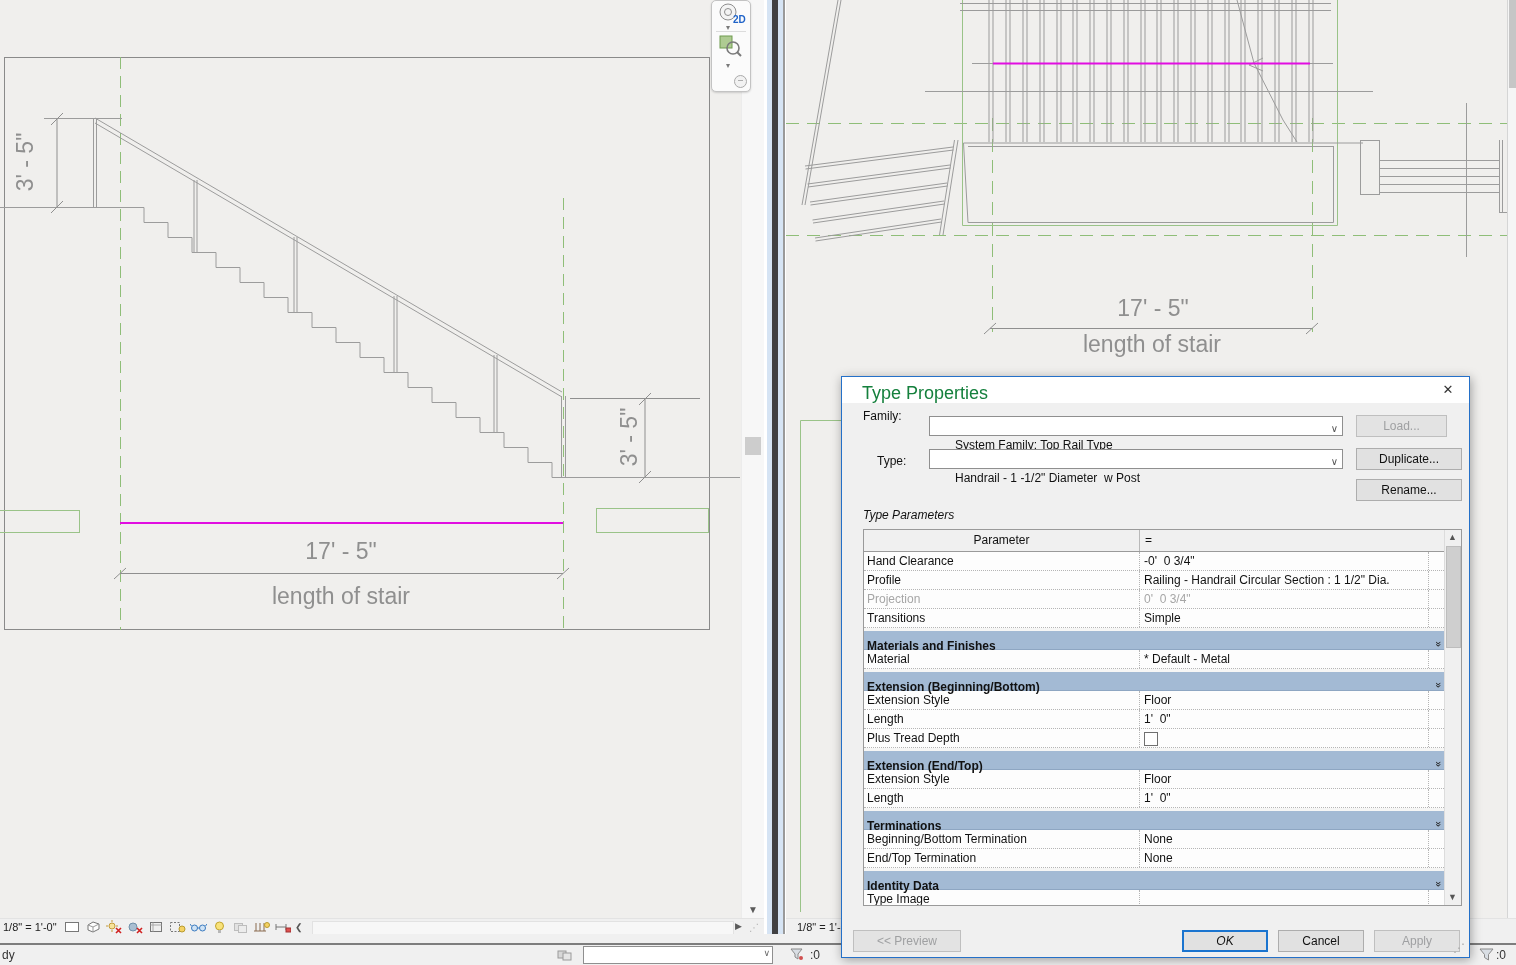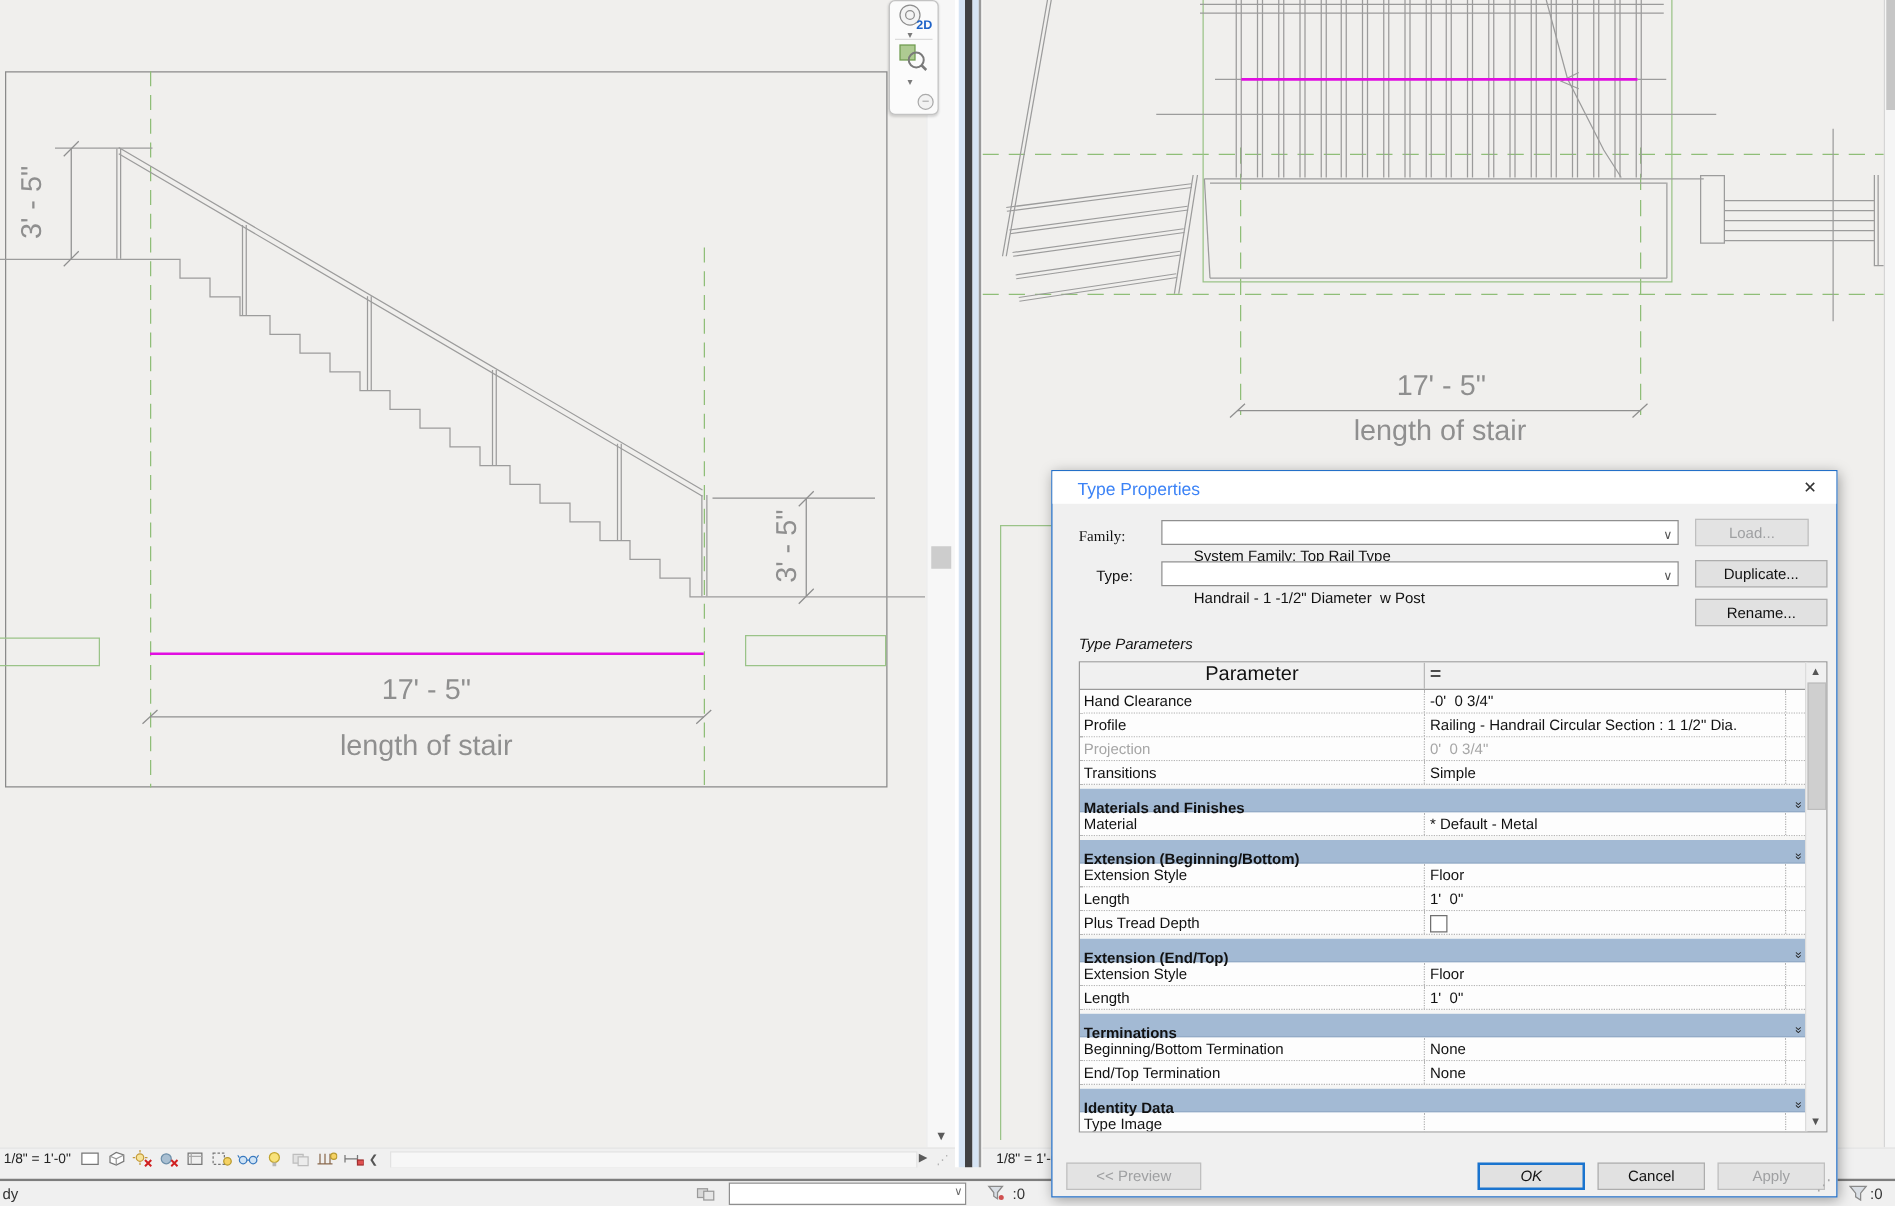--- a/index.html
+++ b/index.html
@@ -55,38 +55,38 @@
            border:1px solid #c3c3c3;border-radius:5px;box-shadow:0 1px 2px rgba(0,0,0,.15);}
   #nav-bar .sep{position:absolute;left:4px;right:4px;top:30px;border-top:1px solid #dcdcdc;}
   .navtri{position:absolute;left:14px;font-size:8px;color:#7a7a7a;}
   #nav-min{position:absolute;right:3px;bottom:3px;width:11px;height:11px;border:1px solid #aaa;border-radius:50%;
            color:#8a8a8a;font-size:9px;line-height:9px;text-align:center;background:#f2f2f2;}
 
   
   #dialog{position:absolute;left:841px;top:376px;width:627px;height:580px;background:#f0f0f0;
           border:1px solid #2470c8;box-shadow:1px 2px 10px rgba(0,0,0,.35);z-index:10;font-size:12px;color:#111;}
   #dialog-title{position:absolute;left:0;top:0;width:100%;height:26px;background:#ffffff;}
-  #dialog-title .txt{position:absolute;left:20px;top:6px;font-size:14px;color:#3b82f6;}
+  #dialog-title .txt{position:absolute;left:20px;top:6px;font-size:18px;color:#15803d;}
   #dialog-close{position:absolute;right:12px;top:4px;width:18px;height:18px;text-align:center;line-height:18px;
                 font-size:13px;color:#333;cursor:pointer;}
   .dlg-label{position:absolute;font-size:12px;}
   .combo{position:absolute;height:20px;background:#fff;border:1px solid #8f8f8f;white-space:pre;
          line-height:19px;padding-left:5px;box-sizing:border-box;}
   .combo .chev{position:absolute;right:4px;top:2px;font-size:10px;color:#555;}
   .btn{position:absolute;height:22px;background:#e1e1e1;border:1px solid #adadad;font-size:12px;
        text-align:center;line-height:20px;box-sizing:border-box;}
   .btn.disabled{color:#9fa0a2;border-color:#bfbfbf;background:#e3e3e3;}
   .btn.focused{border:2px solid #1a74cf;line-height:18px;}
 
   
   #param-table{position:absolute;left:21px;top:152px;width:599px;height:377px;background:#fdfdfd;
                border:1px solid #9a9a9a;box-sizing:border-box;overflow:hidden;}
   #param-grid{position:absolute;left:0;top:0;width:582px;}
   .tbl-head{display:flex;height:21px;background:#f0f0f0;border-bottom:1px solid #9a9a9a;}
-  .tbl-head div{box-sizing:border-box;border-right:1px solid #b9b9b9;text-align:center;line-height:20px;font-size:16px;}
+  .tbl-head div{box-sizing:border-box;border-right:1px solid #b9b9b9;text-align:center;line-height:20px;font-size:12px;}
   .th-param{width:276px;} .th-value{width:289px;} .th-eq{width:17px;border-right:none!important;}
   .prow{display:flex;height:18px;border-bottom:1px dotted #b5b5b5;background:#fdfdfd;}
   .prow .pc{width:276px;box-sizing:border-box;padding:2px 0 0 3px;border-right:1px dotted #b5b5b5;
             white-space:pre;overflow:hidden;}
   .prow .vc{width:289px;box-sizing:border-box;padding:2px 0 0 4px;border-right:1px dotted #b5b5b5;white-space:pre;overflow:hidden;}
   .prow .ec{width:17px;}
   .prow.disabled .pc,.prow.disabled .vc{color:#a6a6a6;}
   .gap{height:3px;background:#f6f6f5;}
   .ghead{height:19px;background:#a3bad4;border-bottom:1px solid #8ea6c2;display:flex;justify-content:space-between;
          font-weight:bold;font-size:12px;padding:8px 4px 0 3px;box-sizing:border-box;}
@@ -320,21 +320,21 @@
     </svg>
     <span id="status-filter-count">:0</span>
   </div>
 
   <div id="dialog">
     <div id="dialog-title">
       <span class="txt">Type Properties</span>
       <span id="dialog-close">✕</span>
     </div>
 
-    <span class="dlg-label" style="left:21px;top:45px;font-family:Liberation Serif, serif;">Family:</span>
+    <span class="dlg-label" style="left:21px;top:32px;">Family:</span>
     <div class="combo" style="left:87px;top:39px;width:414px;">
       <span>System Family: Top Rail Type</span>
       <span class="chev">∨</span>
     </div>
     <div class="btn disabled" style="left:514px;top:38px;width:91px;">Load...</div>
 
     <span class="dlg-label" style="left:35px;top:77px;">Type:</span>
     <div class="combo" style="left:87px;top:72px;width:414px;">
       <span>Handrail - 1 -1/2" Diameter  w Post</span>
       <span class="chev">∨</span>

